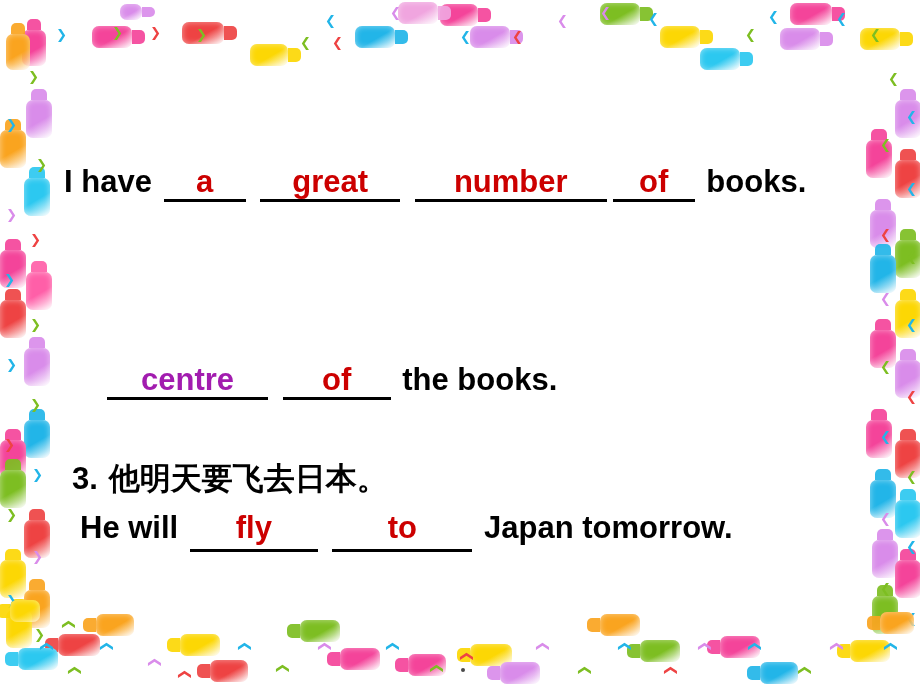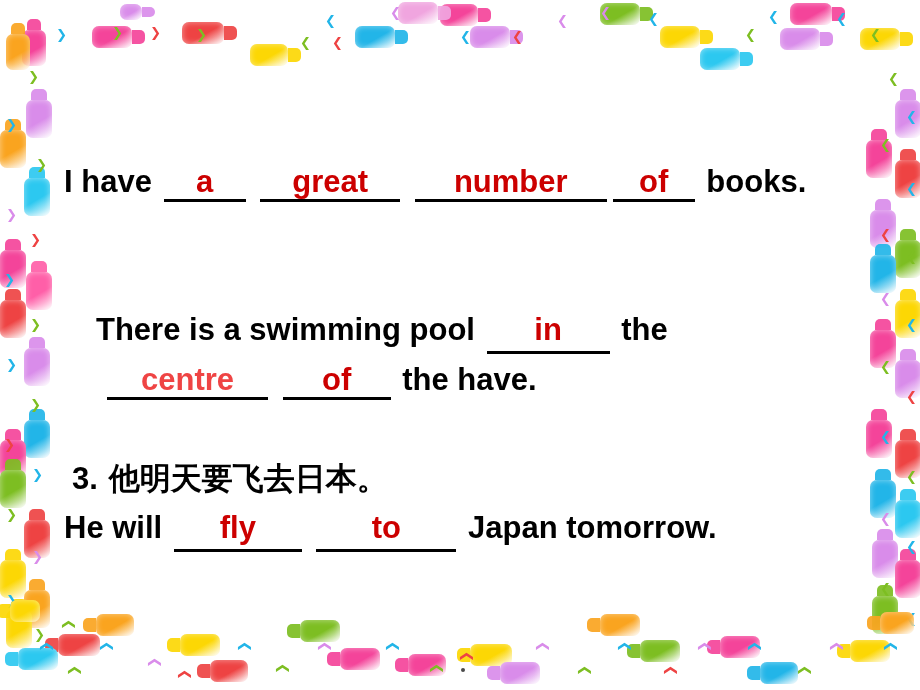--- a/index.html
+++ b/index.html
@@ -441,26 +441,25 @@
       <span class="chev" style="left: 750px; top: 640px; color: rgb(34, 181, 232); transform: rotate(90deg);">❮</span>
       <span class="chev" style="left: 800px; top: 664px; color: rgb(125, 190, 34); transform: rotate(90deg);">❮</span>
       <span class="chev" style="left: 832px; top: 640px; color: rgb(217, 140, 234); transform: rotate(90deg);">❮</span>
       <span class="chev" style="left: 886px; top: 640px; color: rgb(34, 181, 232); transform: rotate(90deg);">❮</span>
     </div>
 
   <div class="content">
 
     <div class="item en-line" style="left:64px; top:164px;"><span class="static-text">I have </span><span class="blank" style="width: 82px; color: rgb(204, 0, 0);">a</span><span class="static-text"> </span><span class="blank" style="width: 140px; color: rgb(204, 0, 0);">great</span><span class="static-text"> </span><span class="blank" style="width: 192px; color: rgb(204, 0, 0);">number</span><span class="blank" style="width: 82px; color: rgb(204, 0, 0);">of</span><span class="static-text"> books.</span></div>
 
-    <div class="item en-line" style="left:96px; top:312px;"><span class="static-text">There is a swimming pool </span><span class="blank raised" style="width: 123px; color: rgb(204, 0, 0);">in</span><span class="static-text"> the</span></div>
-    <div class="item en-line" style="left:104px; top:362px;"><span class="blank" style="width: 161px; color: #ef4444;">centre</span><span class="static-text"> </span><span class="blank" style="width: 108px; color: rgb(204, 0, 0);">of</span><span class="static-text"> the have.</span></div>
+    <div class="item en-line" style="left:104px; top:362px;"><span class="blank" style="width: 161px; color: #a21caf;">centre</span><span class="static-text"> </span><span class="blank" style="width: 108px; color: rgb(204, 0, 0);">of</span><span class="static-text"> the books.</span></div>
 
     <div class="item" style="left:72px; top:458px;">
       <div class="cn-line">
         <span class="num">3.</span>
         <span>他明天要飞去日本。</span>
       </div>
     </div>
-    <div class="item en-line" style="left:64px; top:510px;"><span class="static-text">He will </span><span class="blank raised" style="width: 128px; color: rgb(204, 0, 0);">fly</span><span class="static-text"> </span><span class="blank raised" style="width: 140px; color: rgb(204, 0, 0);">to</span><span class="static-text"> Japan tomorrow.</span></div>
+    <div class="item en-line" style="left:80px; top:510px;"><span class="static-text">He will </span><span class="blank raised" style="width: 128px; color: rgb(204, 0, 0);">fly</span><span class="static-text"> </span><span class="blank raised" style="width: 140px; color: rgb(204, 0, 0);">to</span><span class="static-text"> Japan tomorrow.</span></div>
 
     <div class="dot-period" style="left:461px; top:668px;"></div>
   </div>
 </div>
 
 </body></html>

